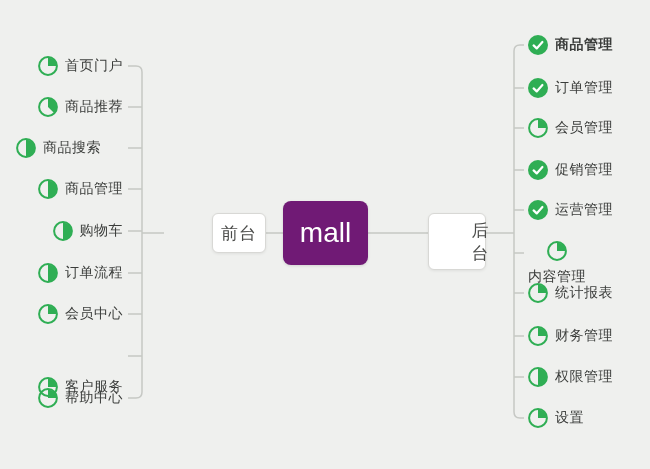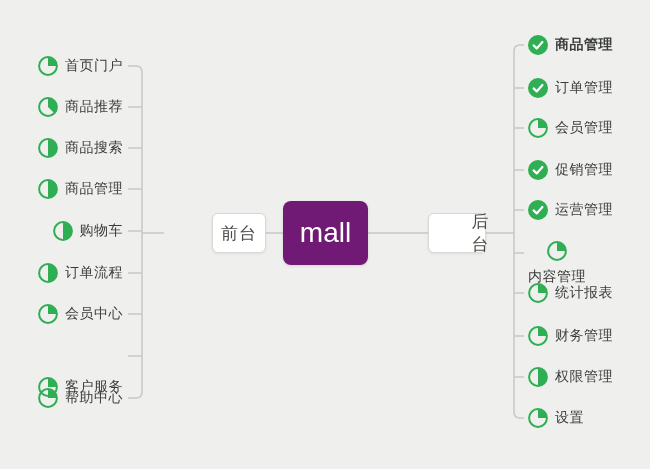--- a/index.html
+++ b/index.html
@@ -54,38 +54,38 @@
 <div class="canvas" style="background: rgb(239, 240, 238);">
 
   <svg class="connectors" width="650" height="469" viewBox="0 0 650 469">
       <path d="M128,66 L136,66 Q142,66 142,72 L142,392 Q142,398 136,398 L128,398 M128,107 L142,107 M128,148 L142,148 M128,189 L142,189 M128,231 L142,231 M128,273 L142,273 M128,314 L142,314 M128,356 L142,356 M142,233 L164,233 M218,233 L283,233 M368,233 L428,233 M524,45 L520,45 Q514,45 514,51 L514,412 Q514,418 520,418 L524,418 M514,88 L524,88 M514,128 L524,128 M514,170 L524,170 M514,210 L524,210 M514,253 L524,253 M514,293 L524,293 M514,336 L524,336 M514,377 L524,377 M486,233 L514,233" fill="none" stroke="#c6c8c4" stroke-width="1.5"></path>
     </svg>
 
   <div class="branch-box" id="left-branch-box" style="left:164px;top:213px;width:54px;height:40px;margin-left:48px;">前台</div>
 
   <div class="root-box" id="root-box" style="left: 283px; top: 201px; width: 85px; height: 64px; background: #701a75;">mall</div>
 
-  <div class="branch-box" id="right-branch-box" style="left:428px;top:213px;width:58px;height:40px;padding-left:47px;">后台</div>
+  <div class="branch-box" id="right-branch-box" style="left:428px;top:213px;width:58px;height:57px;padding-left:47px;">后台</div>
 
   <div id="left-items">
       <div class="node-row" style="top: 66px; right: 527px;">
         <span class="icon"><svg width="20" height="20" viewBox="0 0 20 20">
             <circle cx="10" cy="10" r="8.9" fill="none" stroke="#2fae54" stroke-width="2"></circle>
             <path d="M10,10 L10,1.4 A8.6,8.6 0 0 1 18.60,10.00 Z" fill="#2fae54"></path>
           </svg></span>
         <span class="label">首页门户</span>
       </div>
       <div class="node-row" style="top: 107px; right: 527px;">
         <span class="icon"><svg width="20" height="20" viewBox="0 0 20 20">
             <circle cx="10" cy="10" r="8.9" fill="none" stroke="#2fae54" stroke-width="2"></circle>
             <path d="M10,10 L10,1.4 A8.6,8.6 0 0 1 16.08,16.08 Z" fill="#2fae54"></path>
           </svg></span>
         <span class="label">商品推荐</span>
       </div>
-      <div class="node-row" style="top: 148px; right: 527px; text-align: right;">
+      <div class="node-row" style="top: 148px; right: 549px; text-align: right;">
         <span class="icon"><svg width="20" height="20" viewBox="0 0 20 20">
             <circle cx="10" cy="10" r="8.9" fill="none" stroke="#2fae54" stroke-width="2"></circle>
             <path d="M10,10 L10,1.4 A8.6,8.6 0 0 1 10.00,18.60 Z" fill="#2fae54"></path>
           </svg></span>
         <span class="label">商品搜索</span>
       </div>
       <div class="node-row" style="top: 189px; right: 527px;">
         <span class="icon"><svg width="20" height="20" viewBox="0 0 20 20">
             <circle cx="10" cy="10" r="8.9" fill="none" stroke="#2fae54" stroke-width="2"></circle>
             <path d="M10,10 L10,1.4 A8.6,8.6 0 0 1 10.00,18.60 Z" fill="#2fae54"></path>

